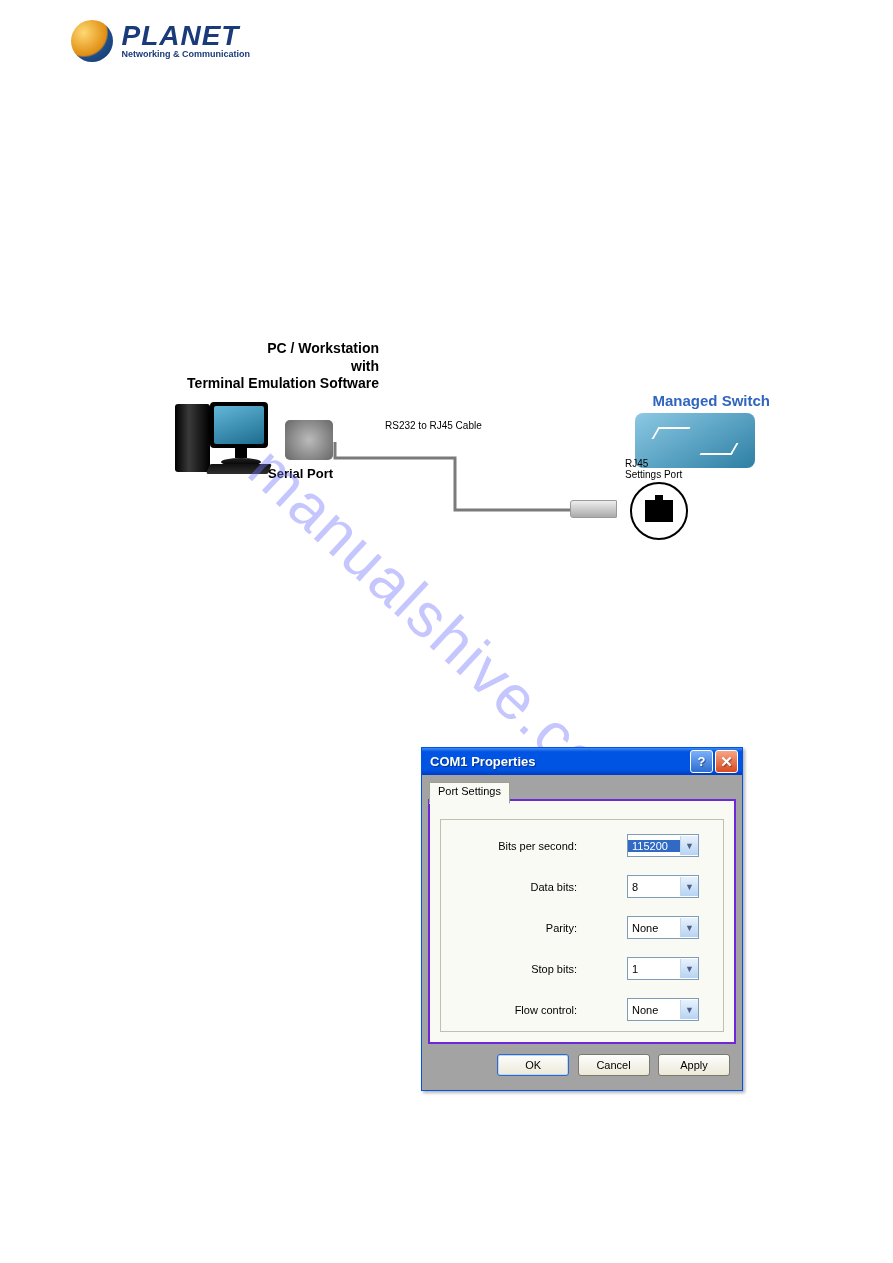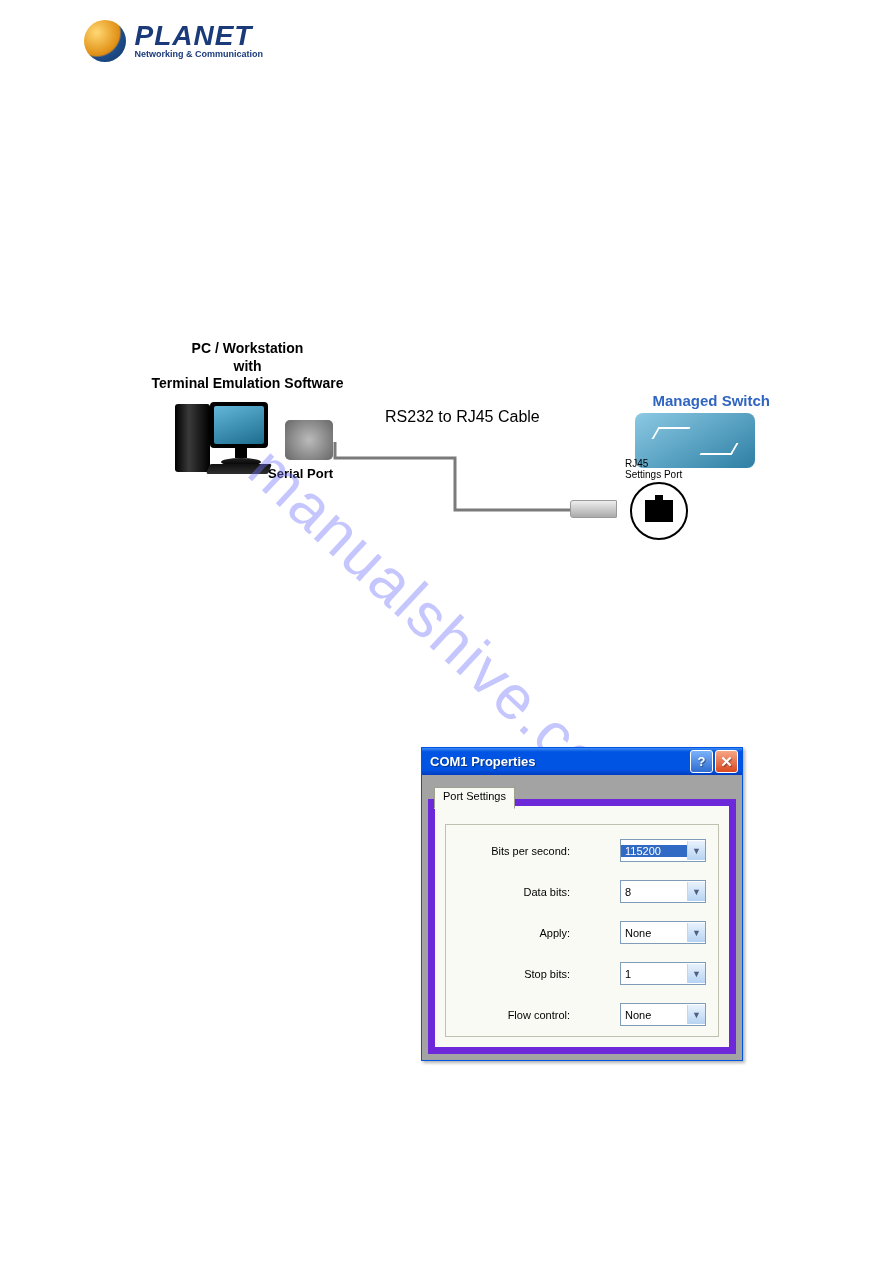--- a/index.html
+++ b/index.html
@@ -9,21 +9,21 @@
   height: 1263px;
   background: #fff;
   font-family: Arial, Helvetica, sans-serif;
   position: relative;
   overflow: hidden;
 }
 
 
 .logo {
   position: absolute;
-  left: 84px;
+  left: 71px;
   top: 20px;
 }
 .logo-icon {
   display: inline-block;
   width: 42px;
   height: 42px;
   border-radius: 50%;
   background: radial-gradient(circle at 30% 30%, #ffd873, #e08e12 55%, #1f4d8b 60%, #103562 100%);
   vertical-align: middle;
 }
@@ -49,27 +49,27 @@
 
 .diagram {
   position: absolute;
   left: 130px;
   top: 340px;
   width: 640px;
   height: 210px;
 }
 .diagram .pc-title {
   position: absolute;
-  left: 0;
+  left: 14px;
   top: 0;
   width: 235px;
   font-size: 14px;
   font-weight: 700;
   color: #000;
-  text-align: center;
+  text-align: right;
   line-height: 1.25;
 }
 .pc-workstation {
   position: absolute;
   left: 45px;
   top: 62px;
   width: 100px;
   height: 75px;
 }
 .tower {
@@ -140,22 +140,22 @@
   position: absolute;
   left: 138px;
   top: 126px;
   font-size: 13px;
   font-weight: 700;
   color: #000;
 }
 .cable-label {
   position: absolute;
   left: 255px;
-  top: 68px;
-  font-size: 16px;
+  top: 80px;
+  font-size: 10px;
   color: #000;
 }
 .cable-svg {
   position: absolute;
   left: 150px;
   top: 102px;
   width: 320px;
   height: 80px;
 }
 .cable-svg path {
@@ -278,40 +278,40 @@
 }
 .titlebar .close {
   background: linear-gradient(#f7a586, #d94a1f);
   border: 1px solid #fff;
   color: #fff;
   font-size: 15px;
 }
 .dialog-body { padding: 6px; }
 .tabpane {
   background: #fafaf5;
-  border: 7px solid #6d28d9;
+  border: 2px solid #6d28d9;
   position: relative;
   padding: 10px;
   padding-top: 18px;
   margin-top: 18px;
 }
 .tab {
   position: absolute;
   left: -1px;
   top: -19px;
   height: 18px;
   background: #fafaf5;
   border: 1px solid #a0a090;
   border-bottom: 1px solid #fafaf5;
   font-size: 11px;
   padding: 2px 8px 0;
 }
 .fieldgroup {
   border: 1px solid #c0c0b0;
-  padding: 14px 12px 10px;
+  padding: 14px 24px 10px;
 }
 .row {
   display: flex;
   align-items: center;
   margin-bottom: 18px;
 }
 .row:last-child { margin-bottom: 0; }
 .row label {
   flex: 0 0 112px;
   text-align: right;
@@ -455,21 +455,21 @@
 
         <div class="row">
           <label>Data bits:</label>
           <div class="combo">
             <div class="val">8</div>
             <div class="arrow">▼</div>
           </div>
         </div>
 
         <div class="row">
-          <label>Apply:</label>
+          <label>Parity:</label>
           <div class="combo">
             <div class="val">None</div>
             <div class="arrow">▼</div>
           </div>
         </div>
 
         <div class="row">
           <label>Stop bits:</label>
           <div class="combo">
             <div class="val">1</div>
@@ -480,14 +480,19 @@
         <div class="row">
           <label>Flow control:</label>
           <div class="combo">
             <div class="val">None</div>
             <div class="arrow">▼</div>
           </div>
         </div>
 
       </div>
     </div>
+    <div class="button-row">
+      <button class="btn default">OK</button>
+      <button class="btn">Cancel</button>
+      <button class="btn">Apply</button>
+    </div>
   </div>
 </div>
 
 </body></html>

